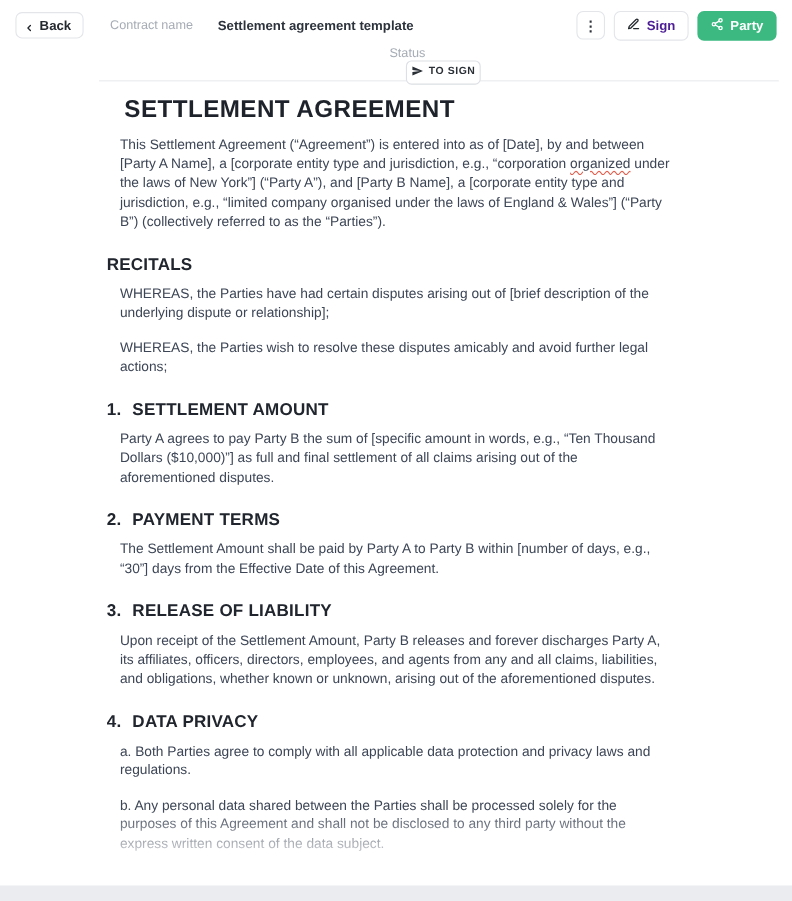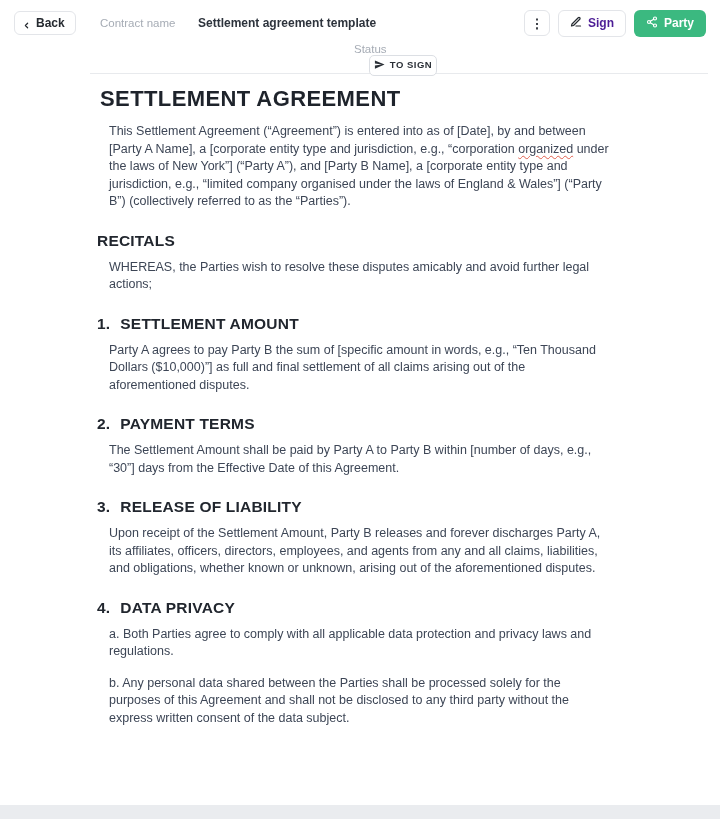--- a/index.html
+++ b/index.html
@@ -42,21 +42,21 @@
     border:1px solid #dcdfe4; border-radius:5px; background:#fff;
     padding:3px 4px; font-size:9.5px; font-weight:700; letter-spacing:0.5px;
     color:#2a2f36; cursor:pointer;
   }
   .divider { height:1px; background:#e8eaed; margin:8px 12px 0 90px; }
 
   
   .doc { margin:12px 0 0 97px; width:524px; }
   .doc-title {
     font-size:22px; font-weight:800; letter-spacing:0.4px; color:#1e232b;
-    margin:0 3px 11px;
+    margin:0 16px 11px;
   }
   .doc p { font-size:12.5px; line-height:17.5px; color:#3d4656; margin:0 12px 14px; }
   .sec-heading {
     display:flex; font-size:15.5px; font-weight:700; color:#21262e;
     letter-spacing:0.2px; margin:21px 0 9px;
   }
   .sec-num { margin-right:10px; }
   .misspelled {
     text-decoration:underline wavy #e0604f 1px;
     text-underline-offset:2px;
@@ -131,20 +131,21 @@
 <div class="divider"></div>
 
 <main class="doc">
   <h1 class="doc-title">SETTLEMENT AGREEMENT</h1>
 
   <p><span>This Settlement Agreement (“Agreement”) is entered into as of [Date], by and between [Party A Name], a [corporate entity type and jurisdiction, e.g., “corporation </span><span class="misspelled">organized</span><span> under the laws of New York”] (“Party A”), and [Party B Name], a [corporate entity type and jurisdiction, e.g., “limited company organised under the laws of England &amp; Wales”] (“Party B”) (collectively referred to as the “Parties”).</span></p>
 
   <h2 class="sec-heading">
       <span>RECITALS</span>
     </h2>
+  <p>WHEREAS, the Parties have had certain disputes arising out of [brief description of the underlying dispute or relationship];</p>
   <p>WHEREAS, the Parties wish to resolve these disputes amicably and avoid further legal actions;</p>
 
   <h2 class="sec-heading">
     <span class="sec-num">1.</span>
     <span>SETTLEMENT AMOUNT</span>
   </h2>
   <p>Party A agrees to pay Party B the sum of [specific amount in words, e.g., “Ten Thousand Dollars ($10,000)”] as full and final settlement of all claims arising out of the aforementioned disputes.</p>
 
   <h2 class="sec-heading">
     <span class="sec-num">2.</span>

